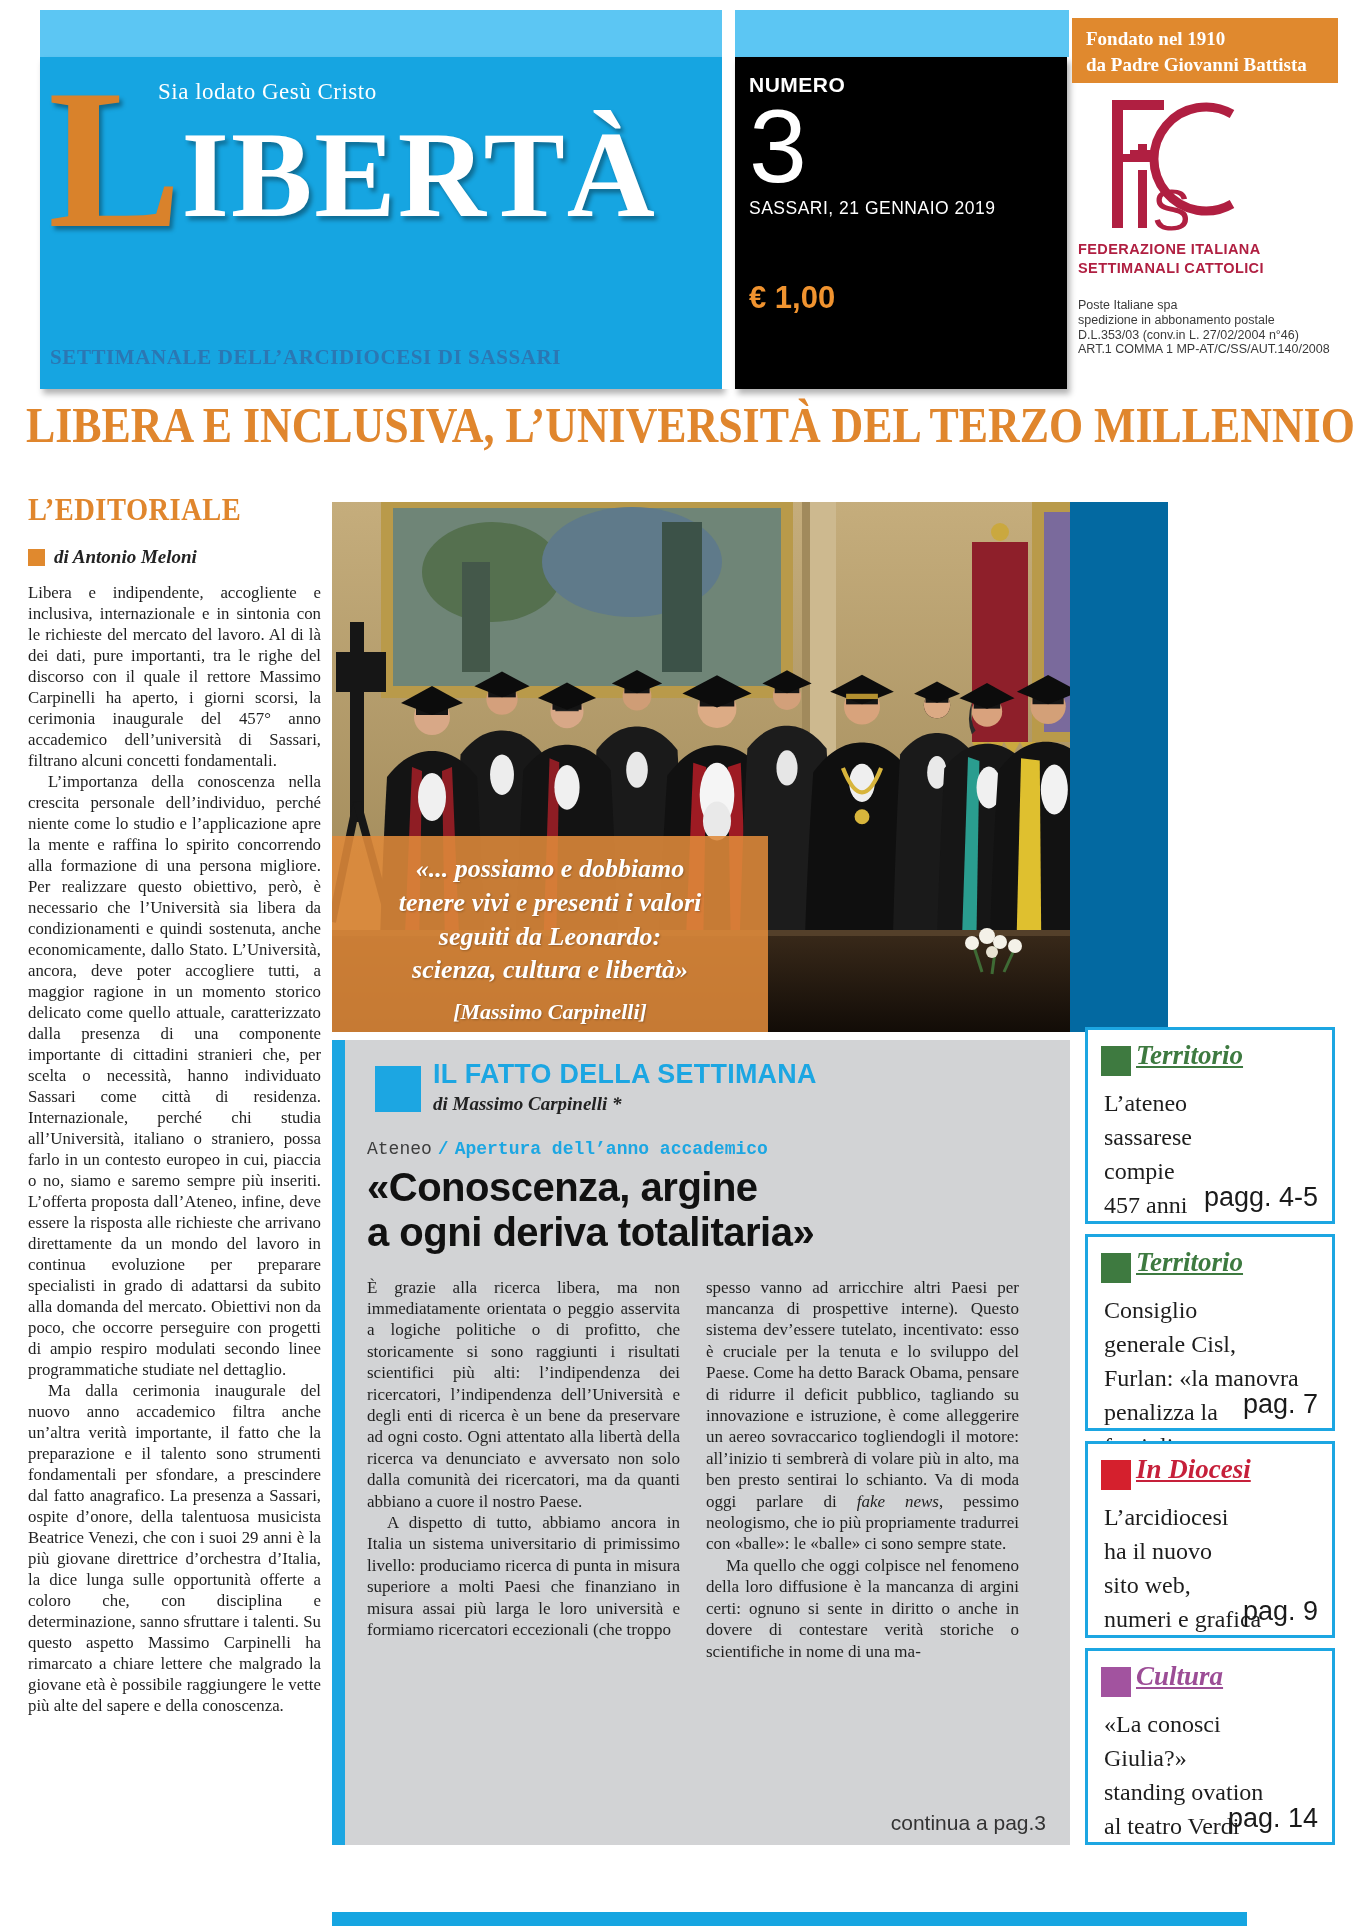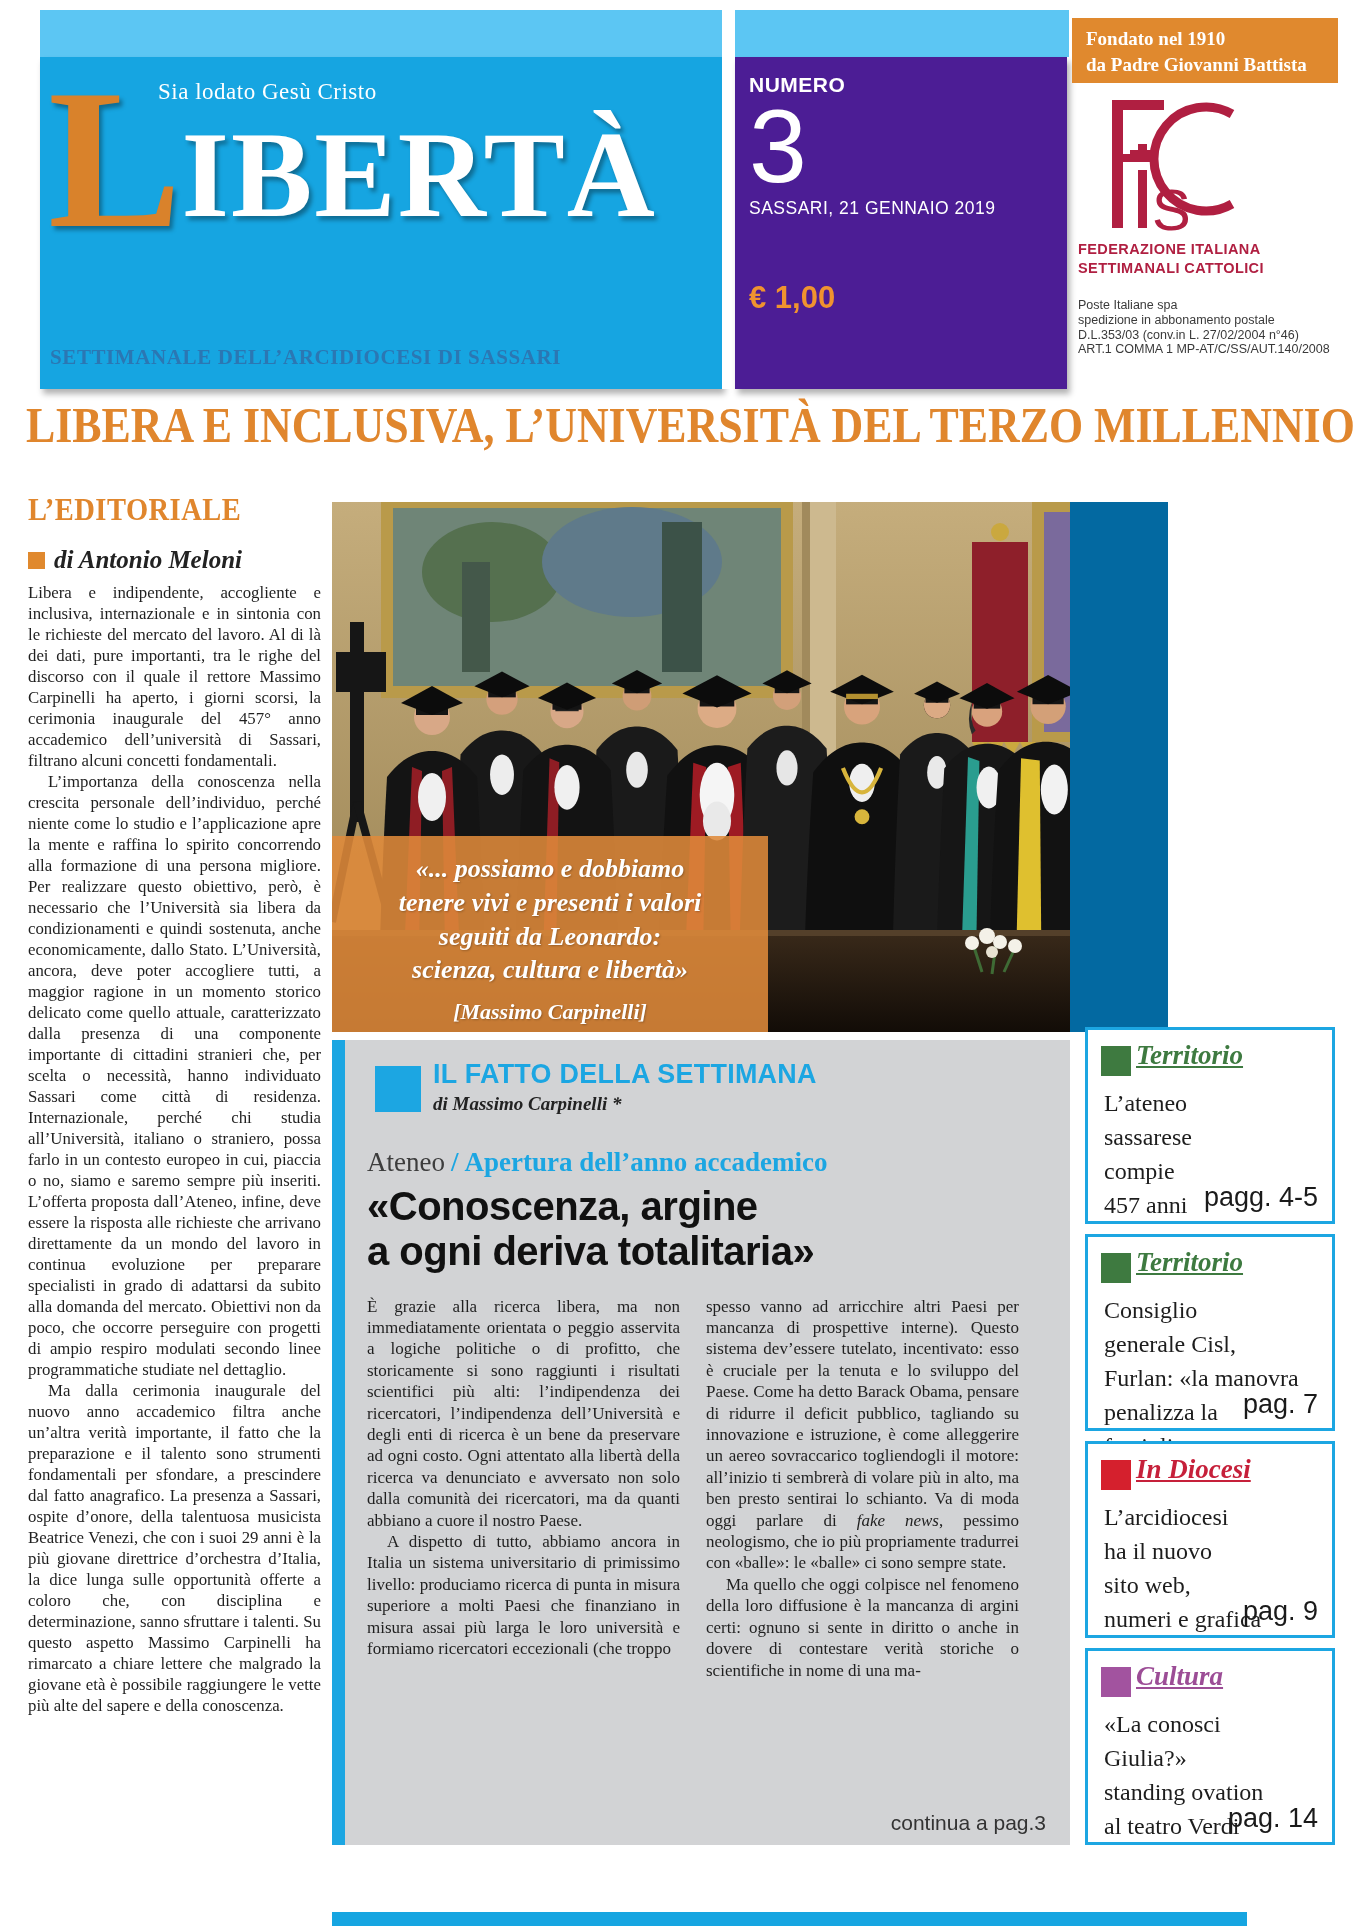--- a/index.html
+++ b/index.html
@@ -4,21 +4,21 @@
 <style>
   html,body{margin:0;padding:0;background:#e8e8e8;}
   .page{position:relative;width:1361px;height:1928px;background:#ffffff;margin:0 auto;overflow:hidden;
         font-family:"Liberation Serif","DejaVu Serif",serif;}
 
   
   .strip-light{position:absolute;left:40px;top:10px;width:1029px;height:47px;background:#5cc6f3;}
   .mast-left{position:absolute;left:40px;top:57px;width:682px;height:332px;background:#16a5e1;
              box-shadow:3px 5px 6px rgba(0,0,0,.30);}
   .mast-divider{position:absolute;left:722px;top:10px;width:13px;height:379px;background:#ffffff;}
-  .mast-mid{position:absolute;left:735px;top:57px;width:332px;height:332px;background:#4c1d95;
+  .mast-mid{position:absolute;left:735px;top:57px;width:332px;height:332px;background:#000000;
             box-shadow:3px 5px 6px rgba(0,0,0,.30);padding:0;}
   .motto{position:absolute;left:118px;top:22px;font-size:23px;color:#fff;letter-spacing:.5px;}
   .title-row{position:absolute;left:8px;top:-8px;white-space:nowrap;}
   .t-initial{font-size:200px;line-height:1;font-weight:bold;color:#d9822b;text-shadow:3px 4px 4px rgba(0,0,0,.35);
              vertical-align:baseline;display:inline-block;transform:translateY(10px);}
   .t-rest{font-size:122px;line-height:1;font-weight:bold;color:#ffffff;text-shadow:3px 4px 4px rgba(0,0,0,.35);
           letter-spacing:2px;}
   .mast-subtitle{position:absolute;left:10px;top:288px;font-size:21px;font-weight:bold;color:#2b77b3;
                  letter-spacing:.6px;}
   .numero-wrap{position:absolute;left:14px;top:16px;color:#fff;}
@@ -38,41 +38,41 @@
 
   
   .headline{position:absolute;left:26px;top:396px;width:1540px;font-size:51px;font-weight:bold;color:#e0862d;
             transform:scaleX(.86);transform-origin:left top;letter-spacing:0;white-space:nowrap;}
 
   
   .ed-label{position:absolute;left:28px;top:492px;font-size:31px;font-weight:bold;color:#e0862d;
             transform:scaleX(.92);transform-origin:left top;letter-spacing:.5px;}
   .ed-byline{position:absolute;left:28px;top:546px;display:flex;align-items:center;gap:9px;}
   .ed-square{width:17px;height:17px;background:#e0892e;flex:none;}
-  .ed-byline-name{font-size:25px;font-weight:bold;font-style:italic;color:#222;text-align:right;}
+  .ed-byline-name{font-size:19px;font-weight:bold;font-style:italic;color:#222;text-align:right;}
   .ed-body{position:absolute;left:28px;top:582px;width:293px;height:1292px;overflow:hidden;
            font-size:16.8px;line-height:21px;color:#1f1f1f;text-align:justify;hyphens:auto;}
   .ed-body .para+.para{text-indent:20px;}
 
   
   .photo{position:absolute;left:332px;top:502px;width:836px;height:530px;overflow:hidden;background:#0369a1;}
   .quote-box{position:absolute;left:0;bottom:0;width:436px;height:196px;background:rgba(223,138,58,.88);
              color:#fff;text-align:center;padding-top:16px;box-sizing:border-box;}
   .quote-line{font-size:26px;line-height:1.30;font-style:italic;font-weight:bold;text-shadow:1px 1px 2px rgba(0,0,0,.25);}
   .quote-attr{margin-top:12px;font-size:22px;font-style:italic;font-weight:bold;text-shadow:1px 1px 2px rgba(0,0,0,.25);}
 
   
   .fatto{position:absolute;left:332px;top:1040px;width:738px;height:805px;background:#d2d3d5;
          border-left:13px solid #1ca6e2;box-sizing:border-box;padding:18px 24px 14px 22px;}
   .fatto-head{display:flex;align-items:center;gap:12px;margin-left:8px;}
   .fatto-square{width:46px;height:46px;background:#1ca6e2;flex:none;margin-top:4px;}
   .fatto-title{font-family:"Liberation Sans","DejaVu Sans",sans-serif;font-size:28px;font-weight:bold;color:#1ca6e2;
                letter-spacing:.3px;transform:scaleX(.96);transform-origin:left top;white-space:nowrap;}
   .fatto-byline{font-size:19px;font-style:italic;font-weight:bold;color:#222;margin-top:3px;}
-  .kicker{margin-top:32px;font-family:Liberation Serif, serif;font-size:27px;}
+  .kicker{margin-top:24px;font-family:Liberation Mono, monospace;font-size:18px;}
   .kicker .plain{color:#3d3d3d;}
   .kicker .sep{color:#1ca6e2;font-weight:bold;padding:0 6px;}
   .kicker .hl{color:#1ca6e2;font-weight:bold;}
   .fatto-headline{margin-top:6px;font-family:"Liberation Sans","DejaVu Sans",sans-serif;font-size:40px;
                   font-weight:bold;color:#111;line-height:1.12;white-space:pre-line;letter-spacing:-.5px;}
   .fatto-cols{display:flex;gap:26px;margin-top:22px;}
   .fatto-col{width:313px;font-size:17px;line-height:21.4px;color:#1f1f1f;text-align:justify;hyphens:auto;}
   .fatto-col .para+.para{text-indent:20px;}
   .fatto-col .it{font-style:italic;}
   .continua{position:absolute;right:24px;bottom:10px;font-family:"Liberation Sans","DejaVu Sans",sans-serif;

